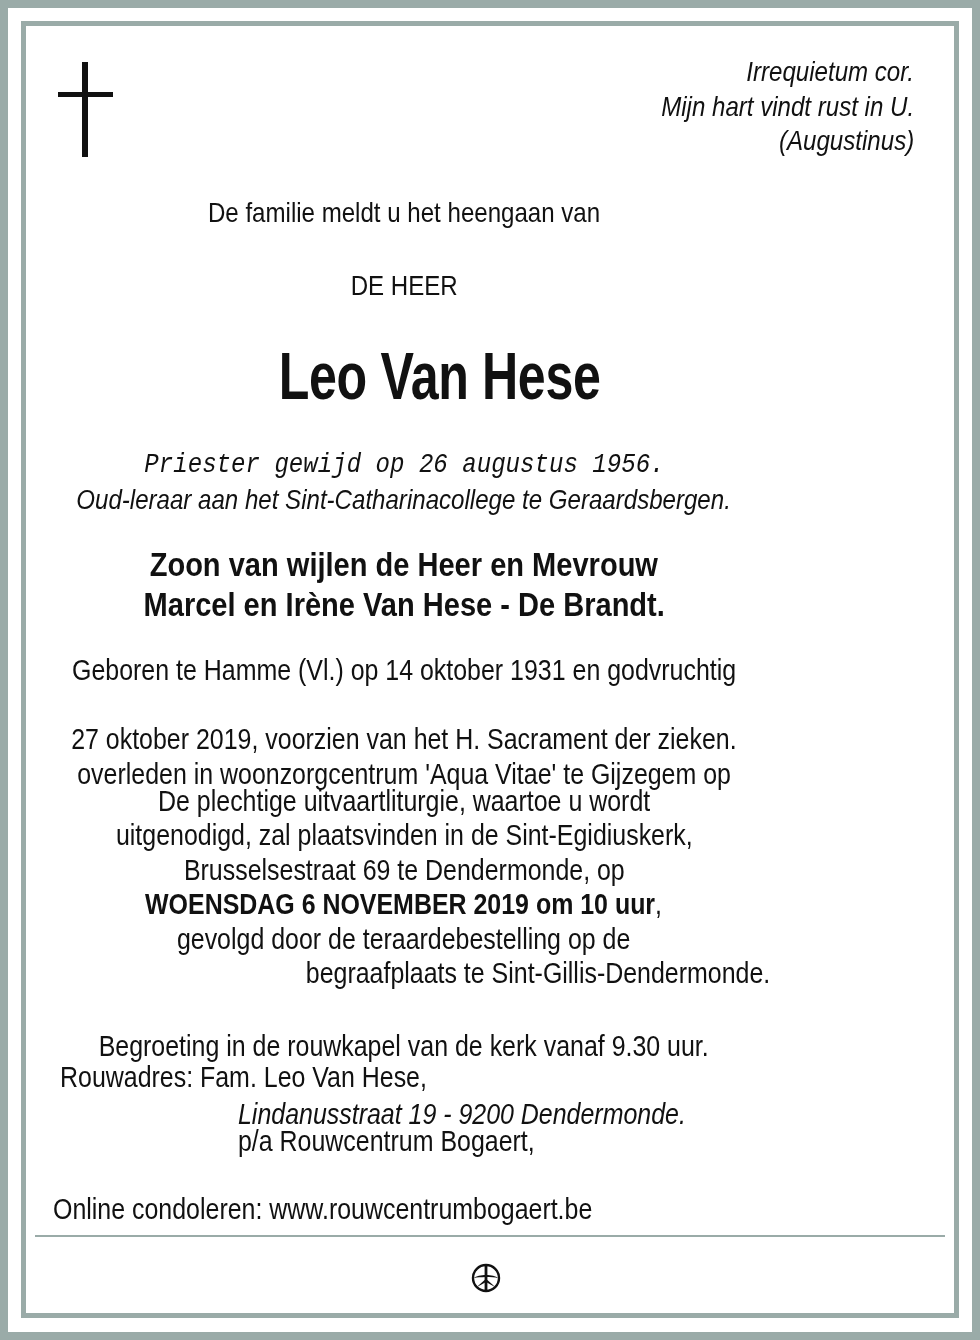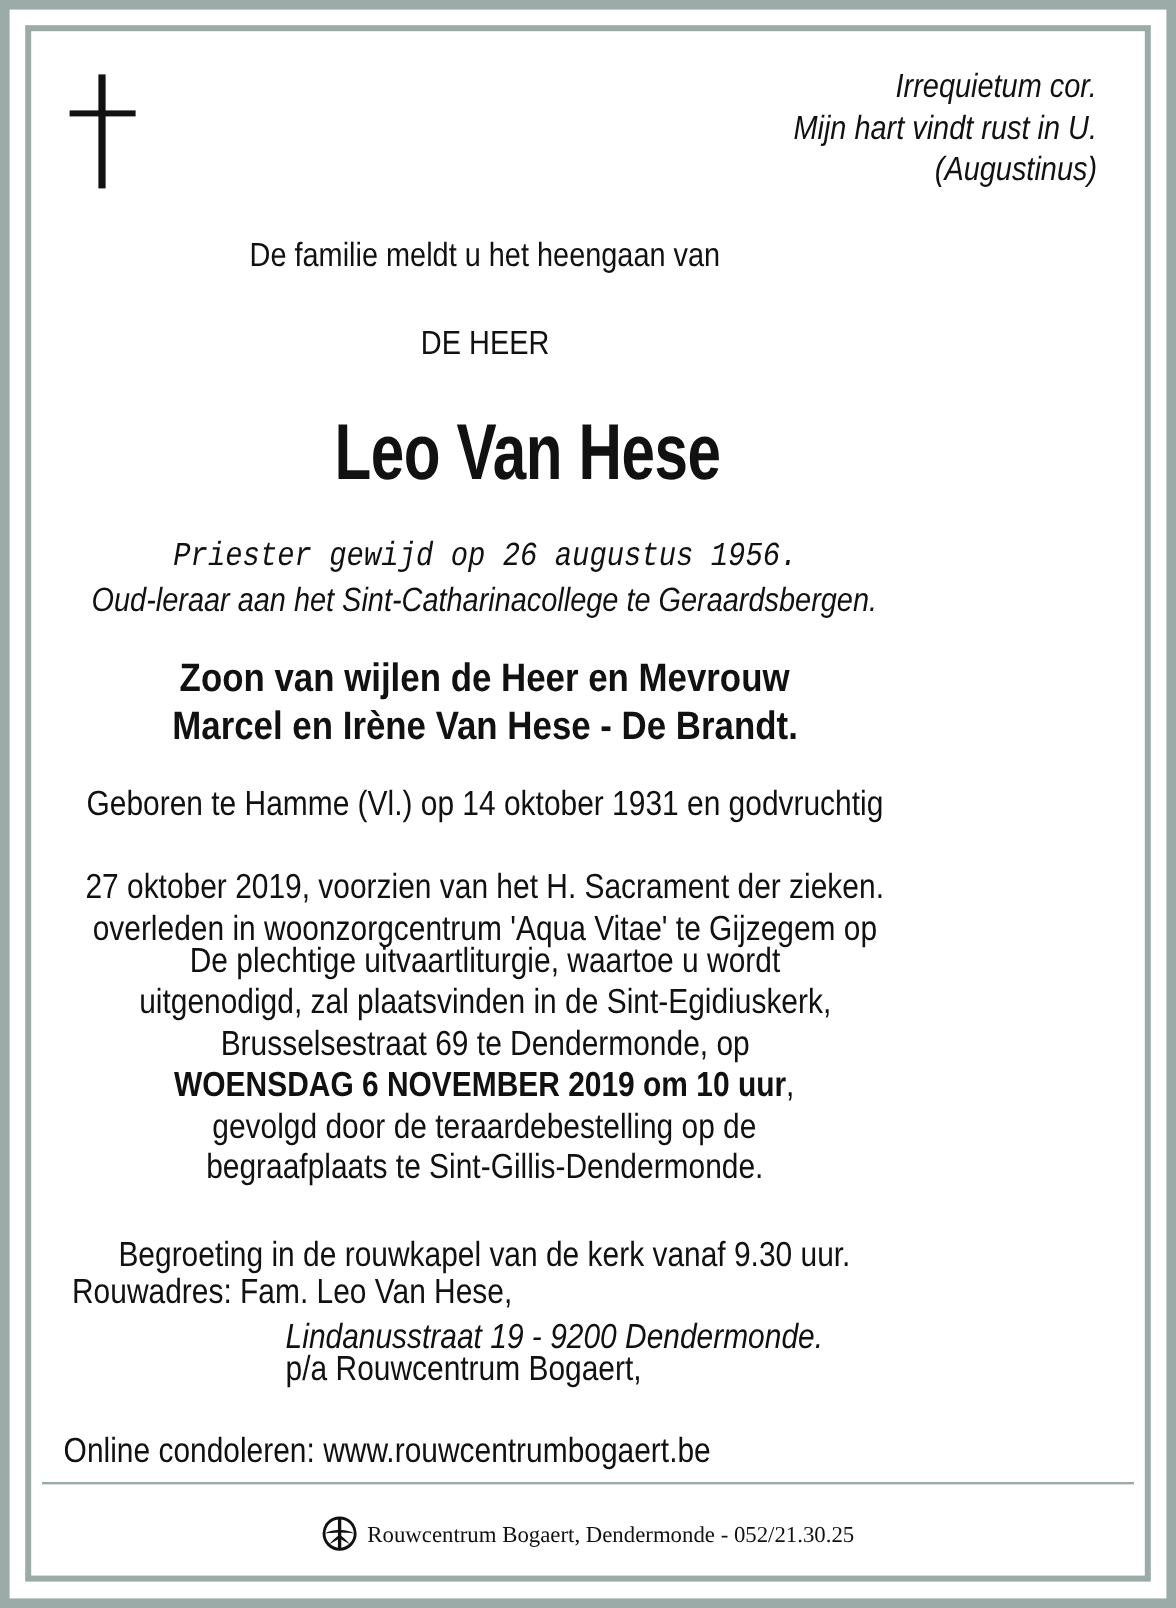--- a/index.html
+++ b/index.html
@@ -71,21 +71,21 @@
   <div class="line center body" style="top:726px;margin-top:34px;"><span class="cond">overleden in woonzorgcentrum 'Aqua Vitae' te Gijzegem op</span></div>
   <div class="line center body" style="top:725px;"><span class="cond">27 oktober 2019, voorzien van het H. Sacrament der zieken.</span></div>
 </div>
 
 <div>
   <div class="line center body" style="top:787px;"><span class="cond">De plechtige uitvaartliturgie, waartoe u wordt</span></div>
   <div class="line center body" style="top:821px;"><span class="cond">uitgenodigd, zal plaatsvinden in de Sint-Egidiuskerk,</span></div>
   <div class="line center body" style="top:856px;"><span class="cond">Brusselsestraat 69 te Dendermonde, op</span></div>
   <div class="line center body" style="top:890px;"><span class="cond"><span class="bold">WOENSDAG 6 NOVEMBER 2019 om 10 uur</span><span>,</span></span></div>
   <div class="line center body" style="top:925px;"><span class="cond">gevolgd door de teraardebestelling op de</span></div>
-  <div class="line center body" style="top:959px;"><span class="cond">begraafplaats te Sint-Gillis-Dendermonde.</span></div>
+  <div class="line center body" style="top:959px;text-align:right;"><span class="cond">begraafplaats te Sint-Gillis-Dendermonde.</span></div>
 </div>
 
 <div class="line center body" style="top:1032px;"><span class="cond">Begroeting in de rouwkapel van de kerk vanaf 9.30 uur.</span></div>
 
 <div>
   <div class="line addr" style="top:1063px; left:60px;"><span class="cond-left"><span>Rouwadres:</span> <span>Fam. Leo Van Hese,</span></span></div>
   <div class="line addr" style="top:1127px; left:238px;"><span class="cond-left">p/a Rouwcentrum Bogaert,</span></div>
   <div class="line addr" style="top:1100px; left:238px;font-style:italic;"><span class="cond-left">Lindanusstraat 19 - 9200 Dendermonde.</span></div>
   <div class="line addr" style="top:1195px; left:53px;"><span class="cond-left"><span>Online condoleren:</span> <span>www.rouwcentrumbogaert.be</span></span></div>
 </div>
@@ -95,14 +95,14 @@
 <div class="footer">
   <span class="logo">
     <svg width="30" height="30" viewBox="0 0 30 30">
       <circle cx="15" cy="15" r="13" fill="none" stroke="#111" stroke-width="2.4"></circle>
       <rect x="13.6" y="2" width="2.8" height="26" fill="#111"></rect>
       <path d="M15 12 C10 12 5 13 3 15 C6 14 10 14.5 15 14 Z" fill="#111"></path>
       <path d="M15 12 C20 12 25 13 27 15 C24 14 20 14.5 15 14 Z" fill="#111"></path>
       <path d="M15 16 C12 18 9 21 6 24 C9 22.5 12 20.5 15 19 Z" fill="#111"></path>
       <path d="M15 16 C18 18 21 21 24 24 C21 22.5 18 20.5 15 19 Z" fill="#111"></path>
     </svg>
-  </span><span>Rouwcentrum Bogaert, Dendermonde - 052/21.30.25</span>
+  </span>
 </div>
 
 </body></html>

